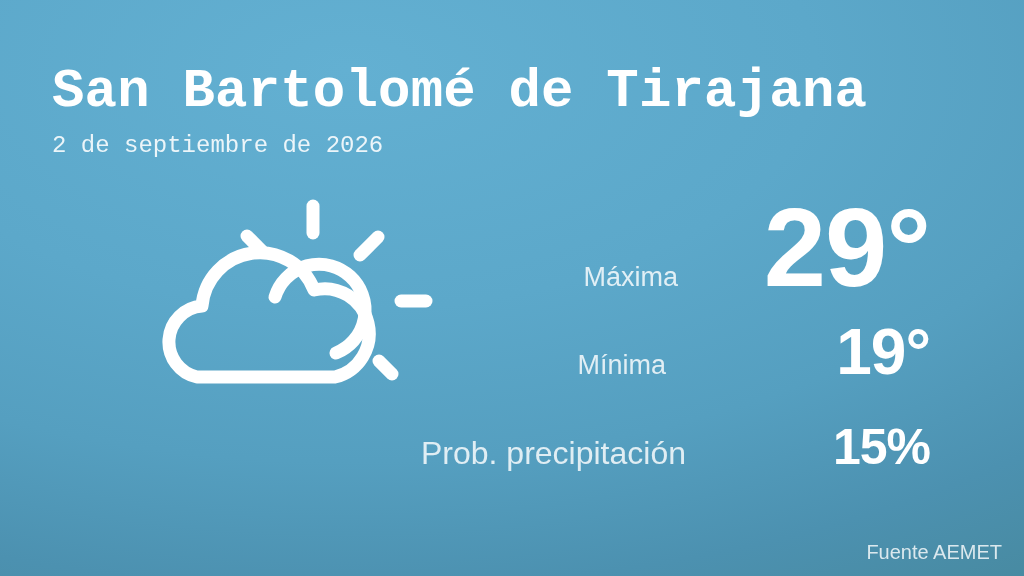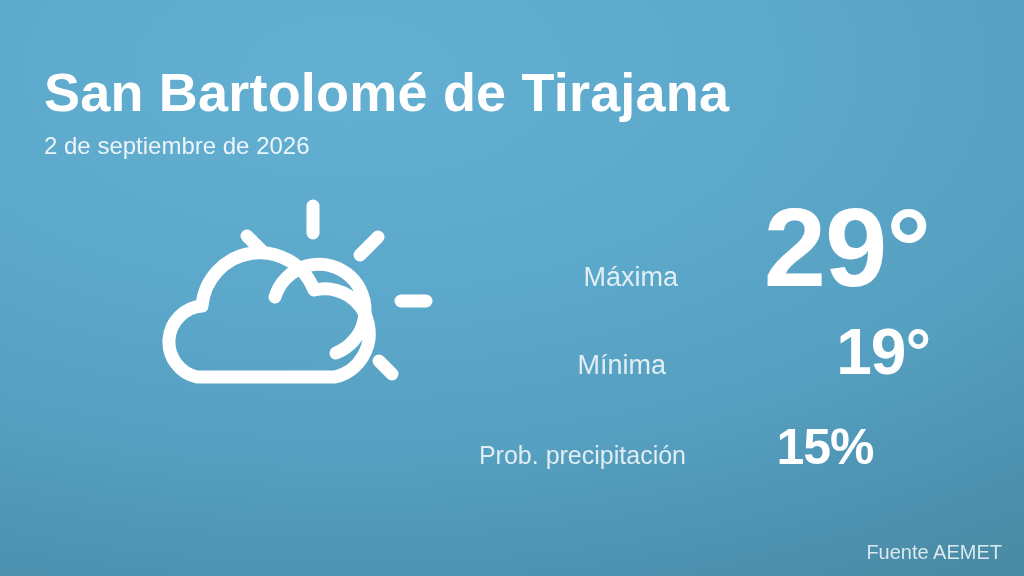--- a/index.html
+++ b/index.html
@@ -24,22 +24,23 @@
         #5ca8ca 38%,
         #559fc0 62%,
         #4c91b0 82%,
         #47899f 100%);
     overflow: hidden;
   }
 
   
   .header {
     position: absolute;
-    left: 44px;
+    left: 52px;
     top: 62px;
+    font-family: Liberation Mono, monospace;
   }
   .city-title {
     margin: 0;
     font-size: 54px;
     line-height: 60px;
     font-weight: 700;
     color: #ffffff;
     letter-spacing: 0.2px;
     white-space: nowrap;
   }
@@ -104,26 +105,26 @@
 
   .row-min { height: 112px; }
   .row-min .reading-label { font-size: 27px; margin-right: 54px; }
   .row-min .reading-value {
     font-size: 64px;
     line-height: 84px;
     width: 210px;
   }
 
   .row-prec { height: 80px; }
-  .row-prec .reading-label { font-size: 25px; margin-right: 34px; }
+  .row-prec .reading-label { font-size: 32px; margin-right: 34px; }
   .row-prec .reading-value {
     font-size: 50px;
     line-height: 50px;
     width: 210px;
-    text-align: center;
+    text-align: right;
   }
 
   
   .source-note {
     position: absolute;
     right: 22px;
     bottom: 12px;
     font-size: 20px;
     color: rgba(255,255,255,0.80);
     white-space: nowrap;

